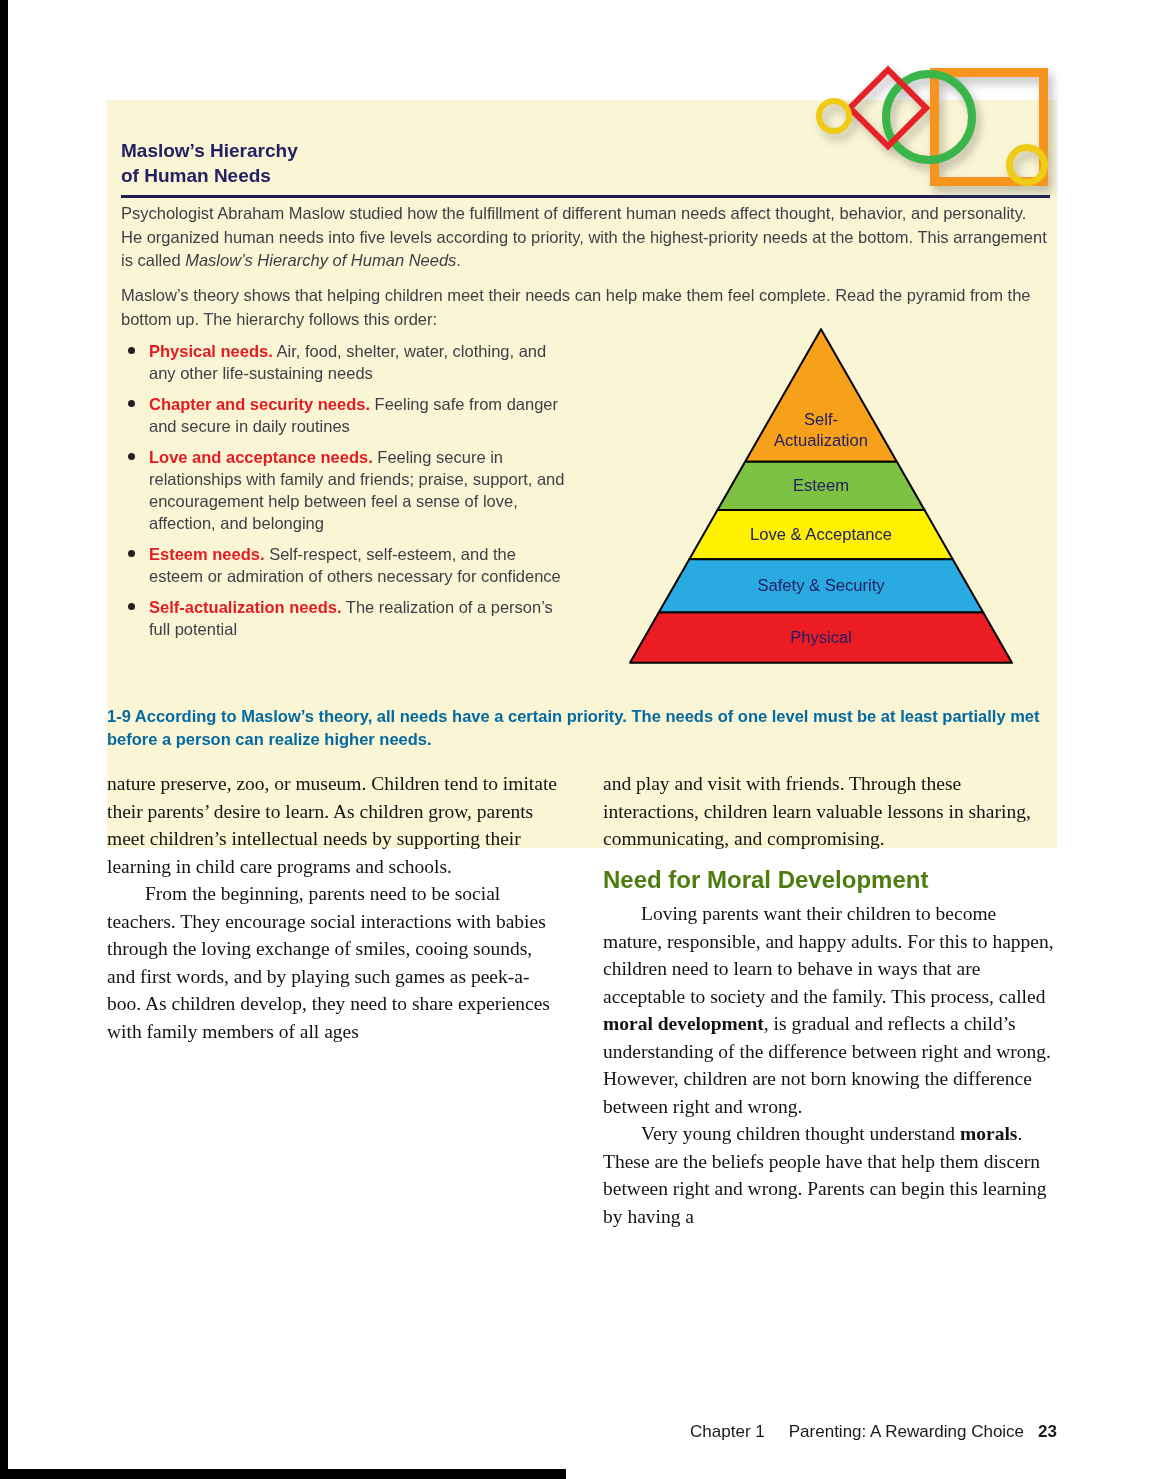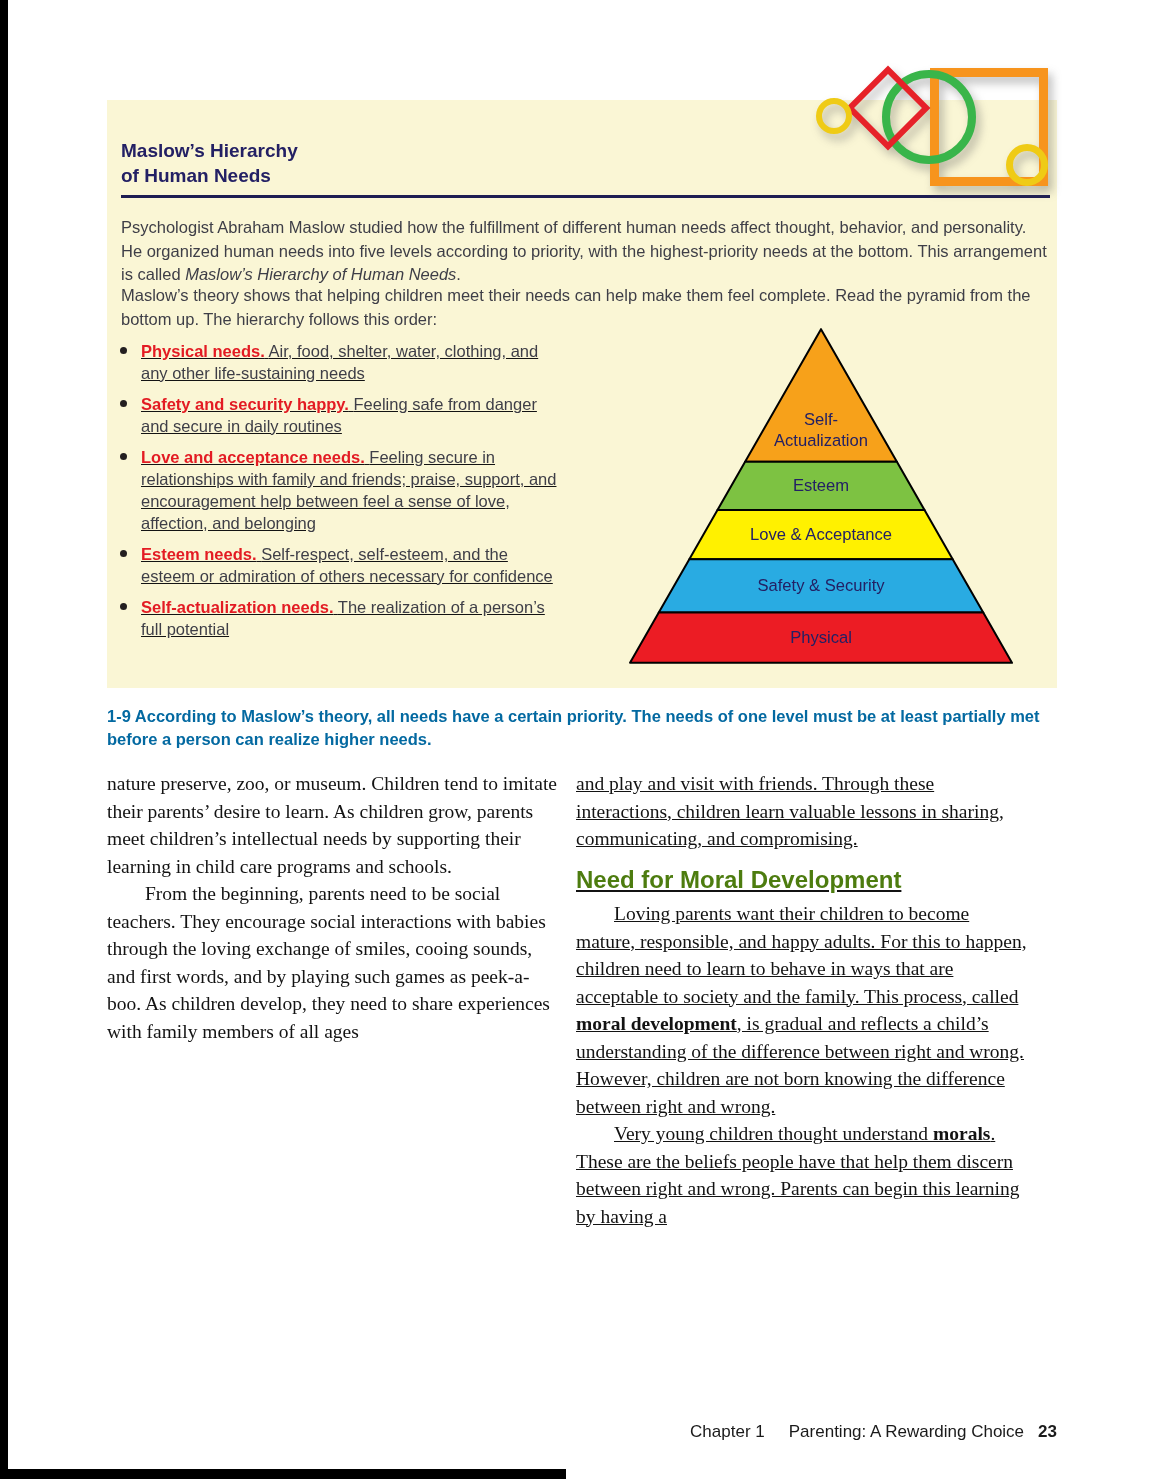--- a/index.html
+++ b/index.html
@@ -5,33 +5,33 @@
   * { margin:0; padding:0; box-sizing:border-box; }
   html,body { width:1156px; height:1479px; overflow:hidden; }
   body { position:relative; background:#ffffff; font-family:"Liberation Sans", sans-serif; color:#131313; }
 
   .page { position:absolute; inset:0; background:#fff; }
 
   .edge-left   { position:absolute; left:0; top:0; width:8px; height:1479px; background:#000; }
   .edge-bottom { position:absolute; left:0; top:1469px; width:566px; height:10px; background:#000; }
 
   
-  .feature-box { position:absolute; left:107px; top:100px; width:950px; height:588px; background:#FAF6D5; }
+  .feature-box { position:absolute; left:107px; top:100px; width:950px; height:748px; background:#FAF6D5; }
 
   .box-title { position:absolute; left:14px; top:38px; font-size:19px; line-height:25px; font-weight:bold; color:#232064; }
   .box-title span { display:block; }
 
   .box-rule { position:absolute; left:14px; top:95px; width:929px; height:3px; background:#1d1d52; }
 
   .box-para { position:absolute; left:14px; width:930px; font-size:16.5px; line-height:23.5px; color:#3E3E47; }
-  .box-para.p1 { top:116px; }
+  .box-para.p1 { top:102px; }
   .box-para.p2 { top:184px; }
   .box-para i { font-style:italic; }
 
-  .needs-list { position:absolute; left:6px; top:240px; width:444px; list-style:none;text-decoration:underline; }
+  .needs-list { position:absolute; left:14px; top:240px; width:444px; list-style:none; }
   .needs-list li { position:relative; padding-left:28px; margin-bottom:9px; font-size:16.5px; line-height:22px; color:#3E3E47; }
   .needs-list li::before { content:""; position:absolute; left:7px; top:7px; width:7px; height:7px; border-radius:50%; background:#231f20; }
   .needs-list .lead { color:#E31B23; font-weight:bold; }
 
   .pyramid { position:absolute; left:518px; top:223px; width:392px; height:347px; }
   .pyramid svg { width:100%; height:100%; display:block; }
   .pyr-label { font-family:"Liberation Sans", sans-serif; font-size:16.5px; fill:#232064; }
 
   
   .deco { position:absolute; left:810px; top:56px; width:250px; height:145px; z-index:3;
@@ -42,21 +42,21 @@
   .shape-red-diamond   { left:48px;  top:22px; width:60px;  height:60px;  border:6px solid #E62229; transform:rotate(45deg); }
   .shape-yellow-circle-sm { left:6px;  top:42px; width:36px; height:36px; border:6px solid #EFCB15; border-radius:50%; }
   .shape-yellow-circle-br { left:196px; top:88px; width:42px; height:42px; border:7px solid #EFCB15; border-radius:50%; }
 
   
   .caption { position:absolute; left:107px; top:705px; width:950px; font-size:16.5px; line-height:22.5px; font-weight:bold; color:#0369a1; }
 
   
   .col { position:absolute; top:770px; font-family:"Liberation Serif", serif; font-size:19.5px; line-height:27.5px; color:#131313; }
   .col-left  { left:107px; width:452px; }
-  .col-right { left:576px; width:455px;text-decoration:underline; }
+  .col-right { left:603px; width:455px; }
   .body-p { margin:0; }
   .body-p.indent { text-indent:38px; }
   .green-heading { margin:13px 0 7px 0; font-family:"Liberation Sans", sans-serif; font-size:24px; font-weight:bold; color:#4d7c0f; }
 
   
   .footer { position:absolute; left:0; right:99px; top:1422px; text-align:right; font-size:17px; color:#1a1a1a; }
   .footer .footer-title { margin-left:24px; }
   .footer .footer-page  { margin-left:14px; font-weight:bold; }
 </style>
 </head>
@@ -75,21 +75,21 @@
     </h2>
 
     <div class="box-rule"></div>
 
     <p class="box-para p1"><span>Psychologist Abraham Maslow studied how the fulfillment of different human needs affect thought, behavior, and personality. He organized human needs into five levels according to priority, with the highest-priority needs at the bottom. This arrangement is called </span><i>Maslow’s Hierarchy of Human Needs</i><span>.</span></p>
 
     <p class="box-para p2">Maslow’s theory shows that helping children meet their needs can help make them feel complete. Read the pyramid from the bottom up. The hierarchy follows this order:</p>
 
     <ul class="needs-list">
       <li><b class="lead">Physical needs.</b> <span>Air, food, shelter, water, clothing, and any other life-sustaining needs</span></li>
-      <li><b class="lead">Safety and security happy.</b> <span>Feeling safe from danger and secure in daily routines</span></li>
+      <li><b class="lead">Chapter and security needs.</b> <span>Feeling safe from danger and secure in daily routines</span></li>
       <li><b class="lead">Love and acceptance needs.</b> <span>Feeling secure in relationships with family and friends; praise, support, and encouragement help between feel a sense of love, affection, and belonging</span></li>
       <li><b class="lead">Esteem needs.</b> <span>Self-respect, self-esteem, and the esteem or admiration of others necessary for confidence</span></li>
       <li><b class="lead">Self-actualization needs.</b> <span>The realization of a person’s full potential</span></li>
     </ul>
 
     <figure class="pyramid">
       <svg viewBox="0 0 390 345" xmlns="http://www.w3.org/2000/svg">
         <polygon points="195,6 270.5,138 119.5,138" stroke="#000" stroke-width="2" stroke-linejoin="round" fill="#F7A11A"></polygon>
         <polygon points="119.5,138 270.5,138 298,186 92,186" stroke="#000" stroke-width="2" stroke-linejoin="round" fill="#7DC242"></polygon>
         <polygon points="92,186 298,186 326,235 64,235" stroke="#000" stroke-width="2" stroke-linejoin="round" fill="#FFF100"></polygon>

